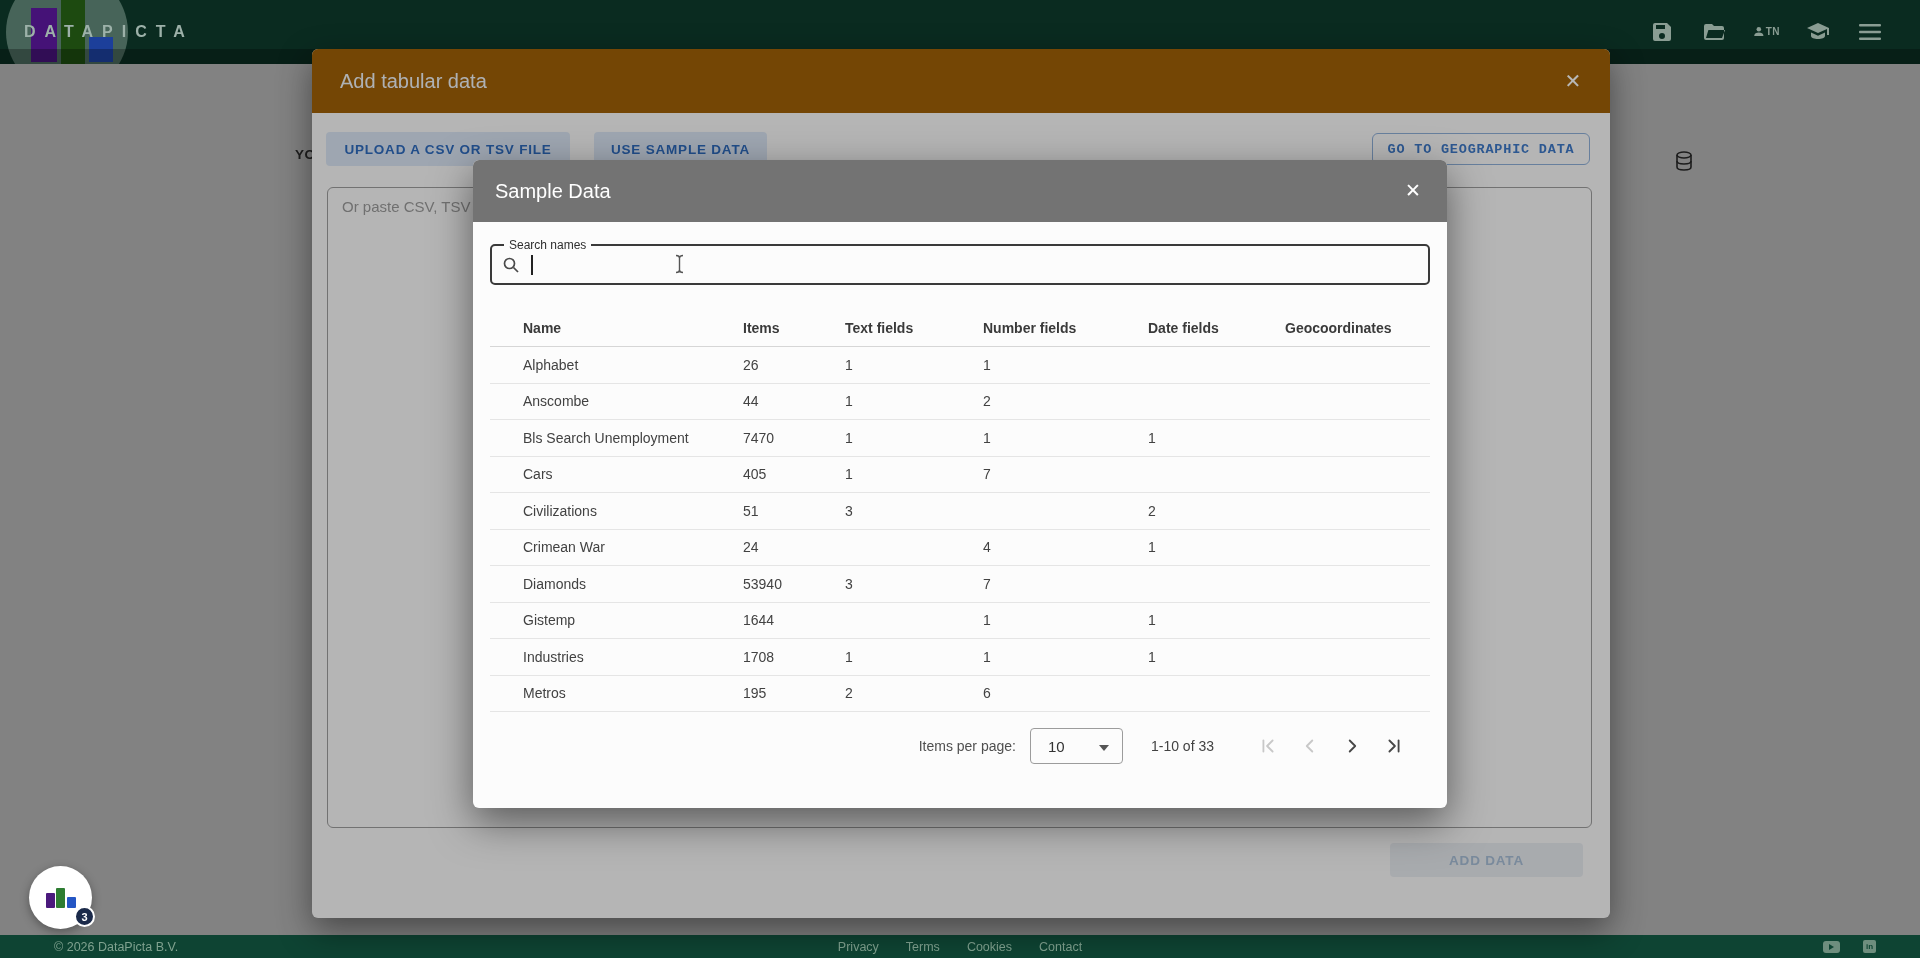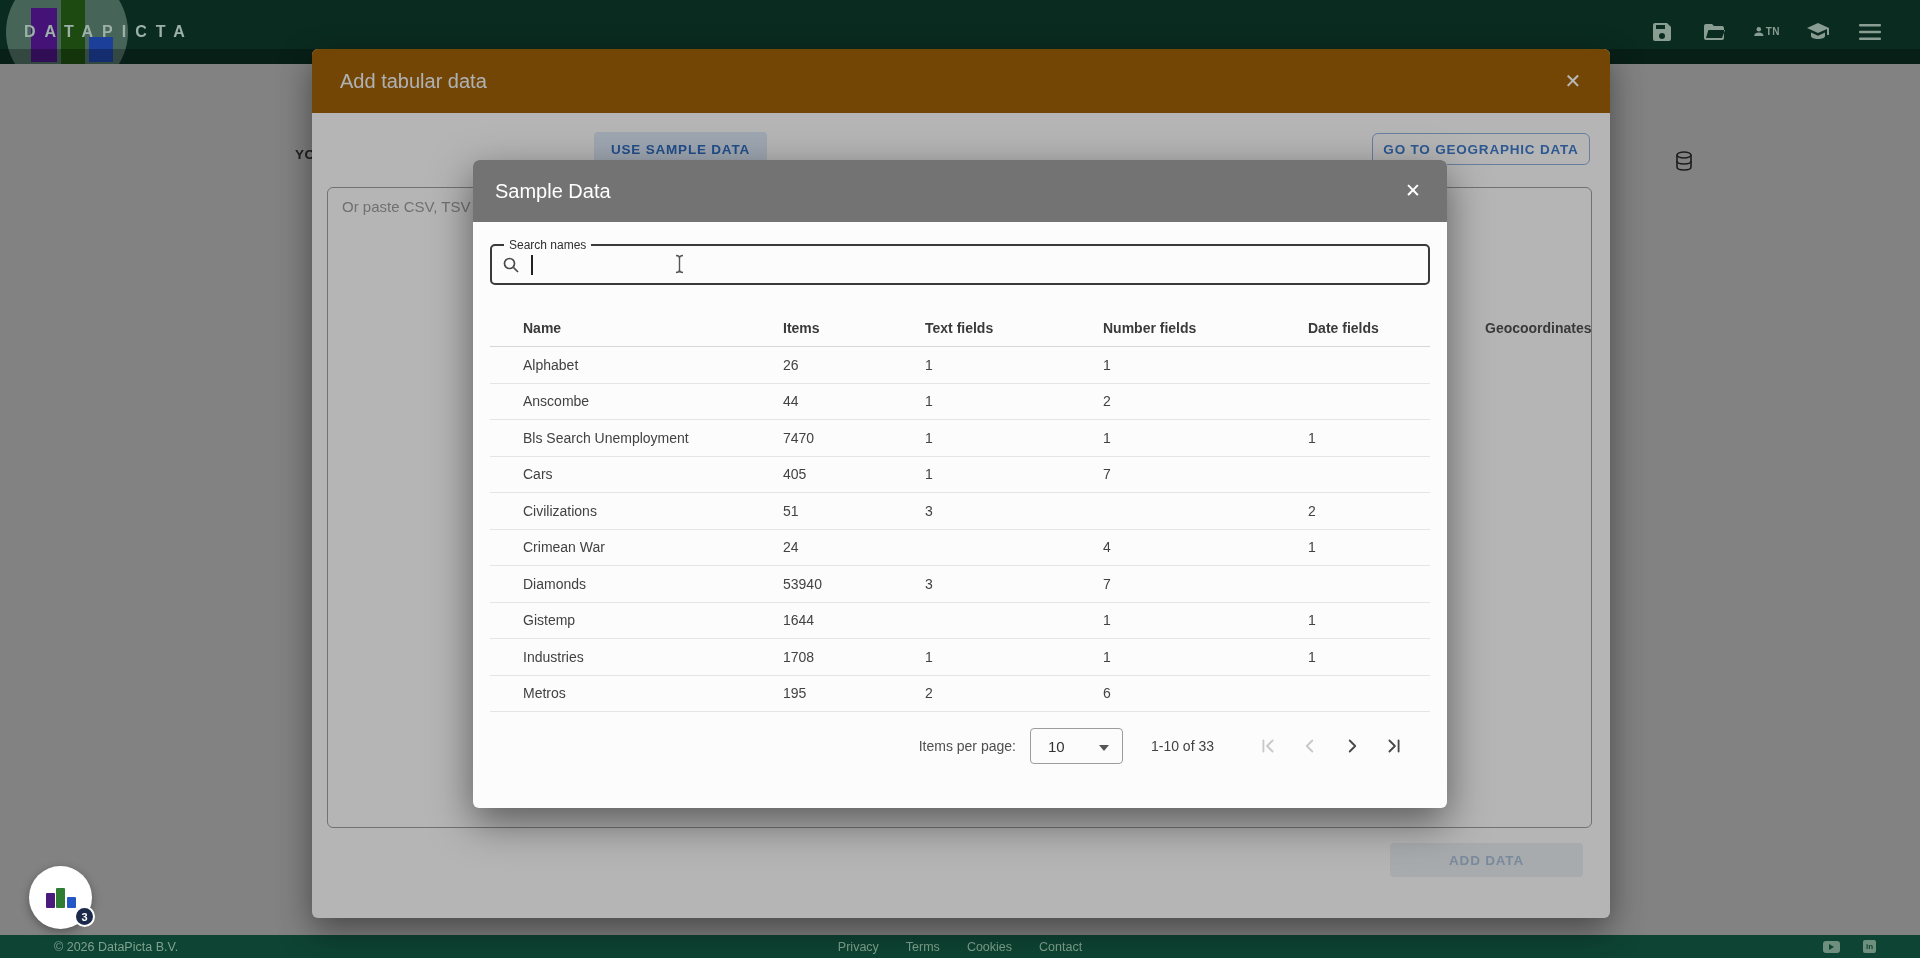--- a/index.html
+++ b/index.html
@@ -47,41 +47,41 @@
                 box-shadow:0 12px 34px rgba(0,0,0,0.45); z-index:3; }
   .d1-header { height:64px; background:#a16207; border-radius:6px 6px 0 0; display:flex; align-items:center; }
   .d1-title { margin-left:28px; font-size:20px; font-weight:500; color:#f2f5fa; }
   .d1-close { position:absolute; right:24px; top:20px; font-size:20px; color:#ffffff; cursor:pointer; width:26px; text-align:center; }
   .d1-btn-row { position:absolute; left:0; top:83px; width:100%; height:34px; }
   .tonal-btn { position:absolute; height:34px; background:#dce7f5; border:none; border-radius:4px; color:#2f6cc0;
                font-family:inherit; font-size:13.5px; font-weight:600; letter-spacing:0.8px; cursor:pointer; }
   .btn-upload { left:14px; width:244px; }
   .btn-sample { left:282px; width:173px; }
   .btn-geo { position:absolute; left:1060px; top:1px; width:218px; height:32px; background:transparent; border:1px solid #8fb0da;
-             border-radius:6px; color:#3f7ac9; font-family:Liberation Sans, sans-serif; font-size:13.5px; font-weight:600; letter-spacing:0.8px; cursor:pointer; }
+             border-radius:6px; color:#3f7ac9; font-family:Liberation Mono, monospace; font-size:13.5px; font-weight:600; letter-spacing:0.8px; cursor:pointer; }
   .paste-box { position:absolute; left:15px; top:138px; width:1265px; height:641px; border:1px solid #9e9e9e; border-radius:6px; }
   .paste-placeholder { position:absolute; left:14px; top:10px; font-size:15px; color:#9c9c9c; }
   .btn-add-data { position:absolute; left:1078px; top:794px; width:193px; height:34px; background:#e9edf2; border:none; border-radius:4px;
                   color:#a9c0d8; font-family:inherit; font-size:13.5px; font-weight:600; letter-spacing:0.8px; }
 
   
   .dialog-sample { position:absolute; left:473px; top:160px; width:974px; height:648px; background:#fcfcfc; border-radius:6px;
                    box-shadow:0 14px 40px rgba(0,0,0,0.5); z-index:5; }
   .d2-header { height:62px; background:#737373; border-radius:6px 6px 0 0; display:flex; align-items:center; }
   .d2-title { margin-left:22px; font-size:20px; font-weight:500; color:#ffffff; }
   .d2-close { position:absolute; right:22px; top:19px; font-size:19px; color:#ffffff; cursor:pointer; width:24px; text-align:center; }
 
   .search-field { position:absolute; left:17px; top:84px; width:940px; height:41px; border:2px solid #3a3a3a; border-radius:5px; background:#fcfcfc; }
   .search-label { position:absolute; left:12px; top:-8px; background:#fcfcfc; padding:0 5px; font-size:12px; color:#2f2f2f; }
   .search-glass { position:absolute; left:10px; top:10px; color:#4a4a4a; }
   .caret { position:absolute; left:39px; top:9px; width:1.5px; height:20px; background:#222; }
   .ibeam { position:absolute; left:182px; top:8px; color:#555; }
   .search-input-text { position:absolute; left:46px; top:9px; font-size:15px; color:#222; }
 
-  .tbl-grid { display:grid; grid-template-columns:220px 102px 138px 165px 137px auto; padding:0 12px 0 33px; align-items:center;gap:40px; }
+  .tbl-grid { display:grid; grid-template-columns:220px 102px 138px 165px 137px auto; padding:0 12px 0 33px; align-items:center; }
   .tbl-head { position:absolute; left:17px; top:150px; width:940px; height:37px; border-bottom:1px solid #d6d6d6; }
   .tbl-head .cell { font-size:14px; font-weight:600; color:#3a3a3a; }
   .tbl-body { position:absolute; left:17px; top:187px; width:940px; }
   .tbl-row { height:36.5px; border-bottom:1px solid #e5e5e5; }
   .tbl-row .cell { font-size:14px; color:#424242; }
 
   .paginator { position:absolute; left:17px; top:558px; width:940px; height:56px; display:flex; align-items:center;
                justify-content:flex-end; padding-right:24px; color:#4a4a4a; font-size:14px; }
   .ipp-label { margin-right:14px; color:#4f4f4f; }
   .page-size { width:93px; height:36px; border:1px solid #9c9c9c; border-radius:4px; position:relative; display:flex; align-items:center; cursor:pointer; background:#fcfcfc; }
@@ -174,20 +174,21 @@
   </div>
 
   <div class="overlay-a"></div>
 
   <div class="dialog-add">
     <div class="d1-header">
       <div class="d1-title">Add tabular data</div>
       <div class="d1-close">✕</div>
     </div>
     <div class="d1-btn-row">
+      <button class="tonal-btn btn-upload">UPLOAD A CSV OR TSV FILE</button>
       <button class="tonal-btn btn-sample">USE SAMPLE DATA</button>
       <button class="btn-geo">GO TO GEOGRAPHIC DATA</button>
     </div>
     <div class="paste-box">
       <div class="paste-placeholder">Or paste CSV, TSV</div>
     </div>
     <button class="btn-add-data" disabled="">ADD DATA</button>
   </div>
 
   <div class="overlay-b"></div>

